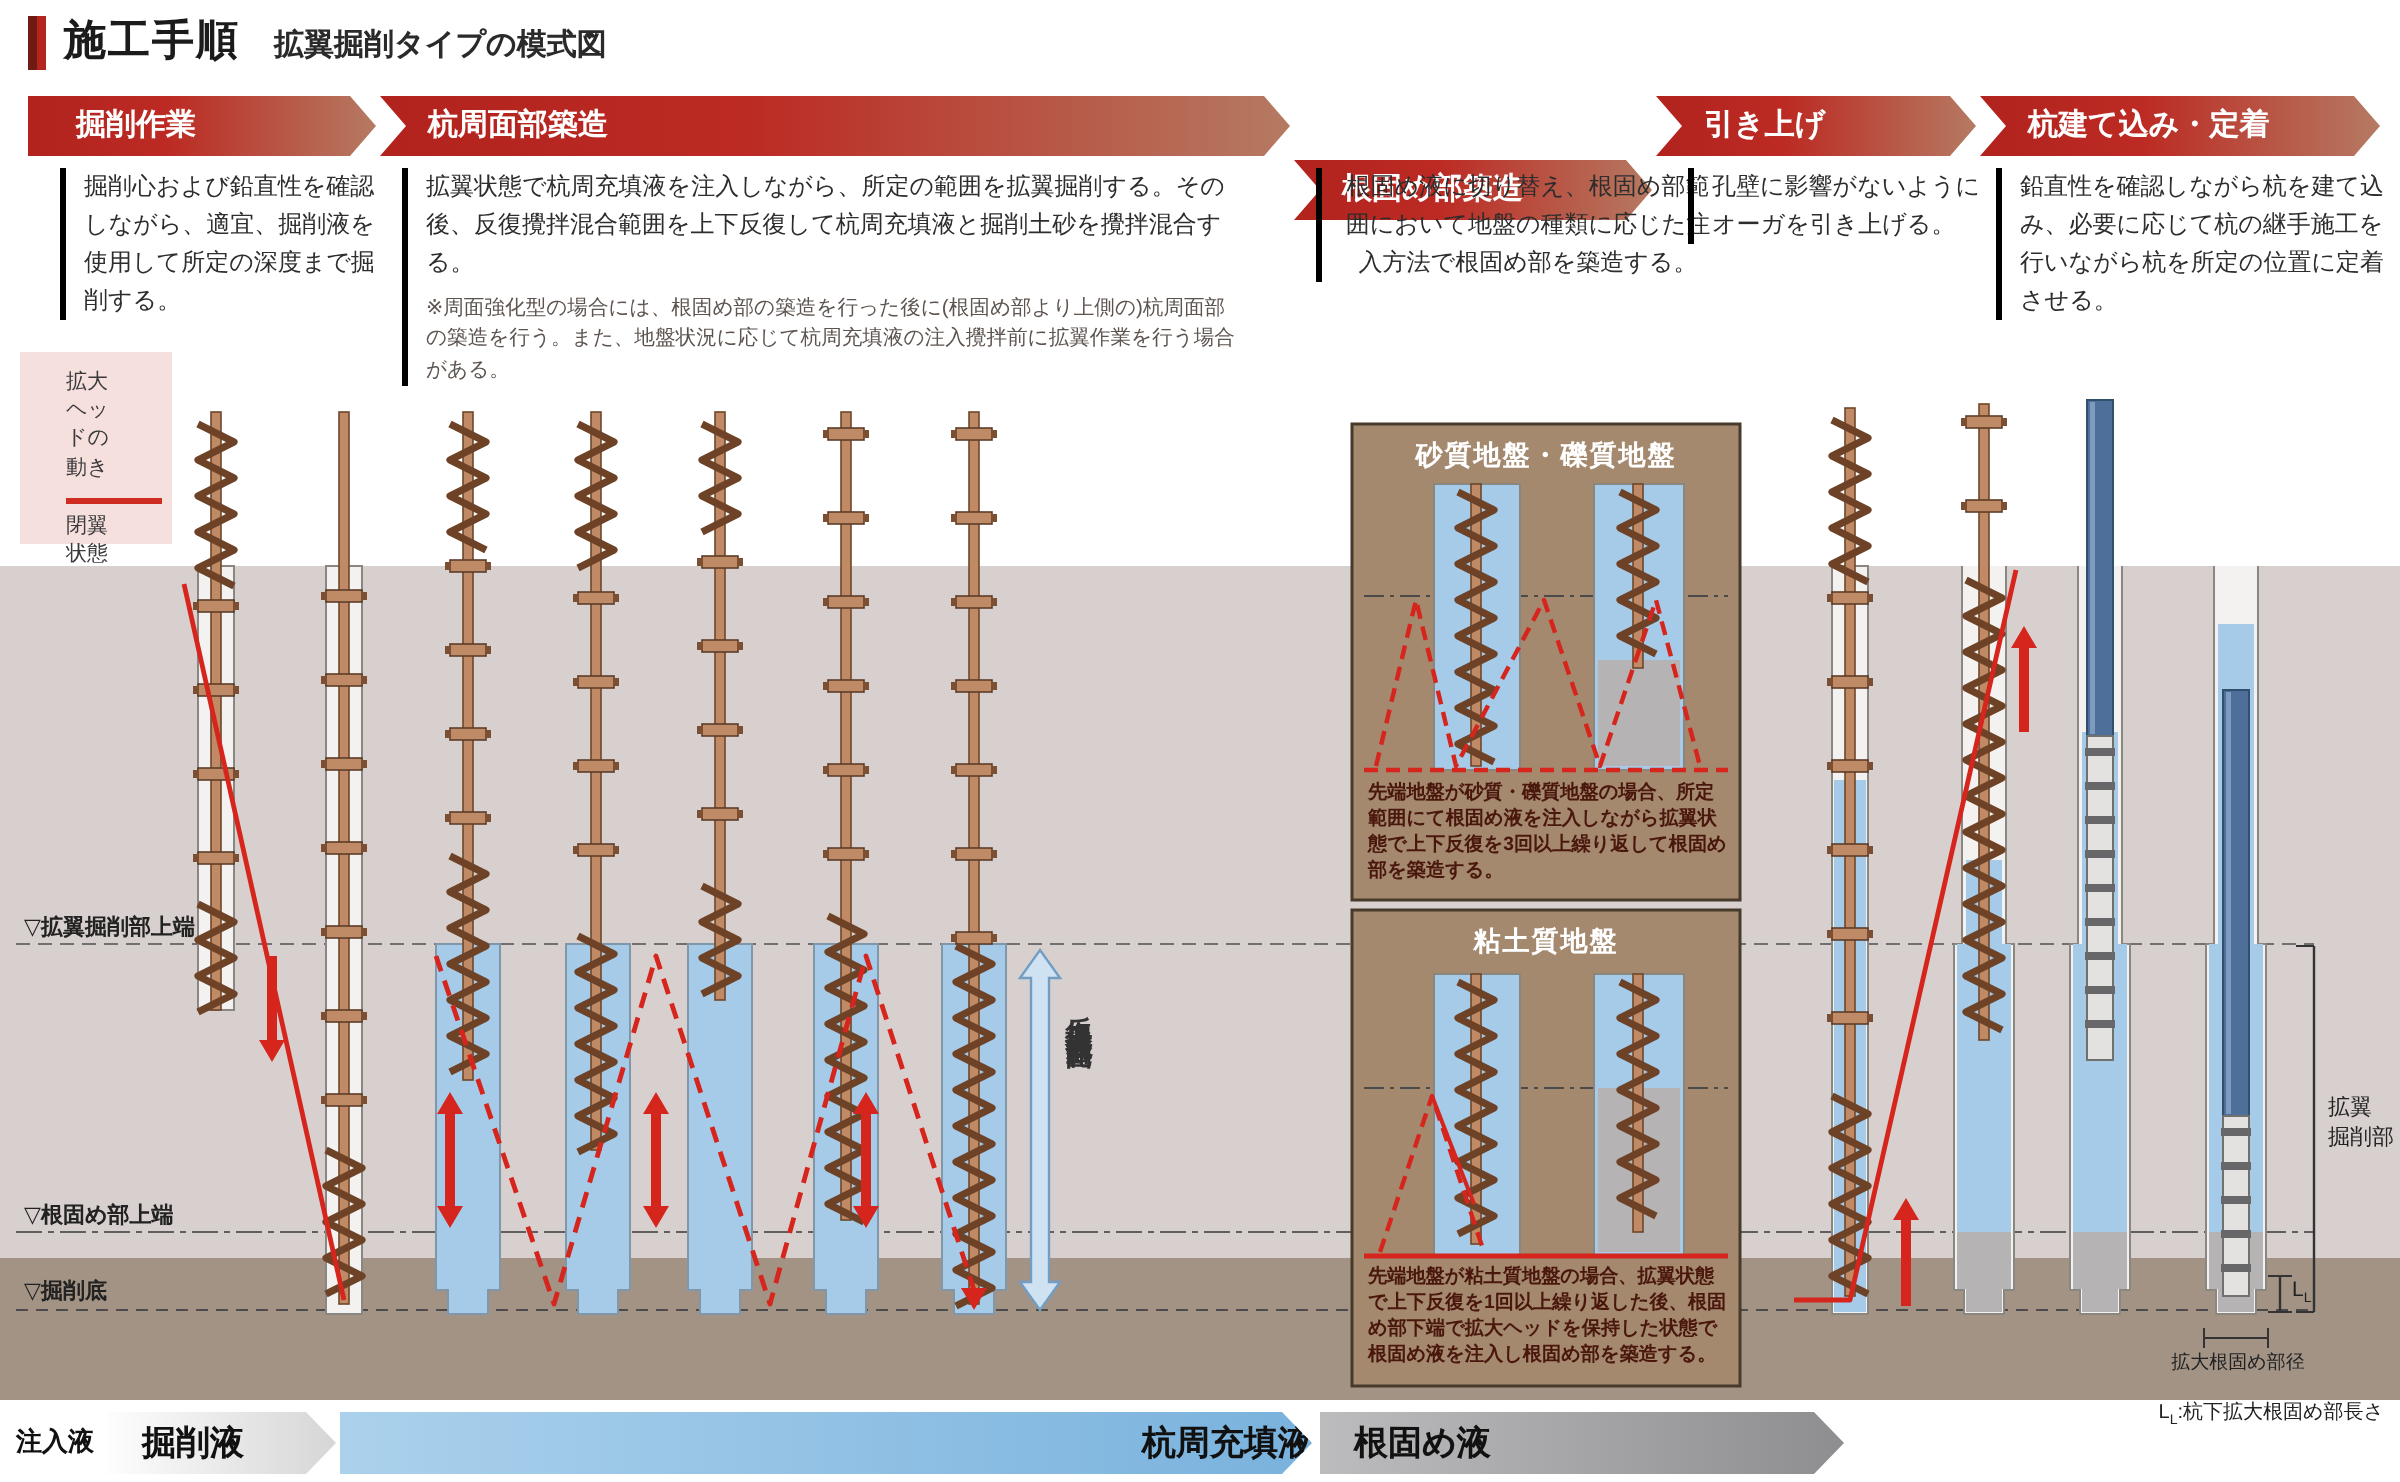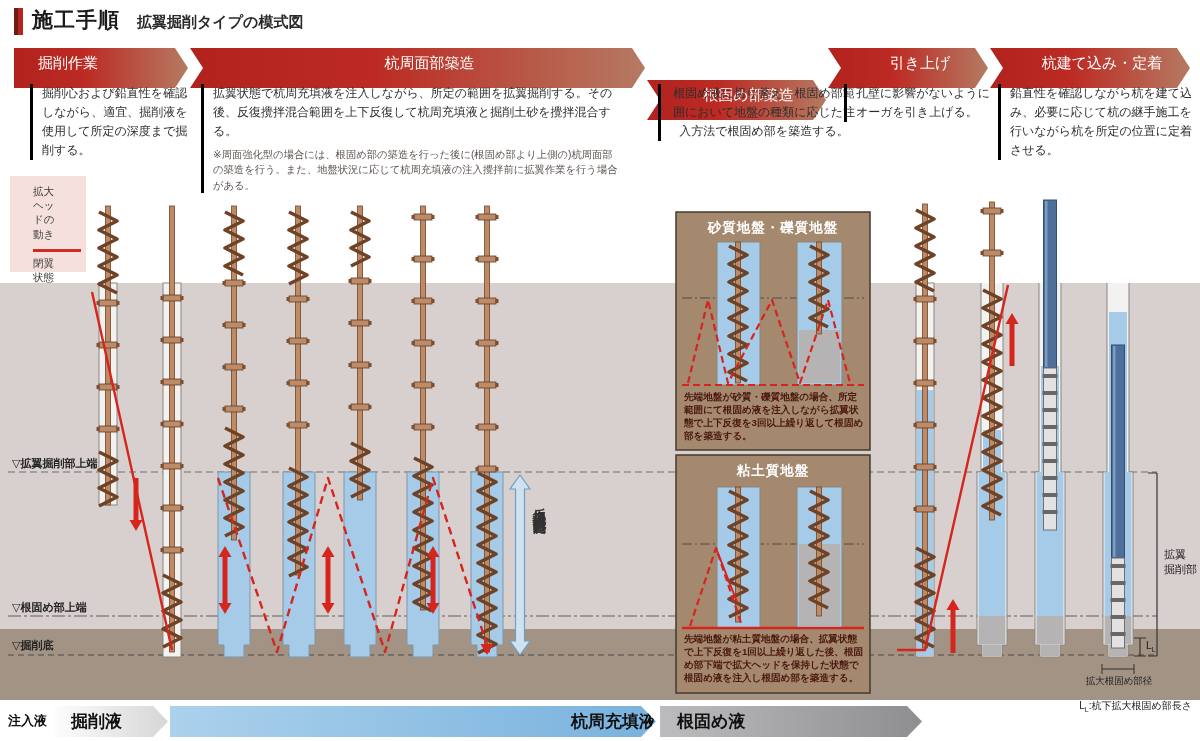--- a/index.html
+++ b/index.html
@@ -4,25 +4,25 @@
 <style>
   html,body{margin:0;padding:0;background:#fff;}
   #app{position:relative;width:1200px;height:741px;background:#fff;overflow:hidden;
        font-family:"Liberation Sans","DejaVu Sans",sans-serif;}
   .abs{position:absolute;}
   
   .title-mark{left:14px;top:8px;width:9px;height:27px;background:linear-gradient(90deg,#6f1a12 50%,#b3251d 50%);}
   .page-title{left:32px;top:6px;font-size:21px;font-weight:bold;color:#1b1b1b;letter-spacing:1px;}
   .page-subtitle{left:137px;top:13px;font-size:15px;font-weight:bold;color:#2a2a2a;}
   
-  .seg{top:48px;height:40px;line-height:30px;color:#fff;font-size:15px;font-weight:normal;
+  .seg{top:48px;height:30px;line-height:30px;color:#fff;font-size:15px;font-weight:bold;
        background:linear-gradient(90deg,#b2231e 0%,#bc2a23 40%,#b57a62 100%);
        padding-left:24px;box-sizing:border-box;}
   .seg-first{clip-path:polygon(0 0,calc(100% - 13px) 0,100% 50%,calc(100% - 13px) 100%,0 100%);}
-  .seg-next{clip-path:polygon(0 0,calc(100% - 13px) 0,100% 50%,calc(100% - 13px) 100%,0 100%,13px 50%);text-align:center;}
+  .seg-next{clip-path:polygon(0 0,calc(100% - 13px) 0,100% 50%,calc(100% - 13px) 100%,0 100%,13px 50%);}
   
   .desc{top:84px;border-left:3px solid #000000;padding-left:9px;font-size:12px;line-height:1.58;color:#2d2d2d;}
   .desc .note{margin-top:6px;font-size:10.3px;line-height:1.5;color:#5d544f;}
   
   .legend{left:10px;top:176px;width:76px;height:96px;background:#f5e0de;box-sizing:border-box;
           padding:8px 23px;font-size:10.5px;color:#3a3a3a;line-height:1.35;}
   .leg-solid{width:48px;height:3px;background:#cf2c22;margin:8px 0 4px 0;}
   .leg-dash{width:48px;height:3px;margin:9px 0 4px 0;
             background:repeating-linear-gradient(90deg,#cf2c22 0 6px,transparent 6px 10px);}
   

